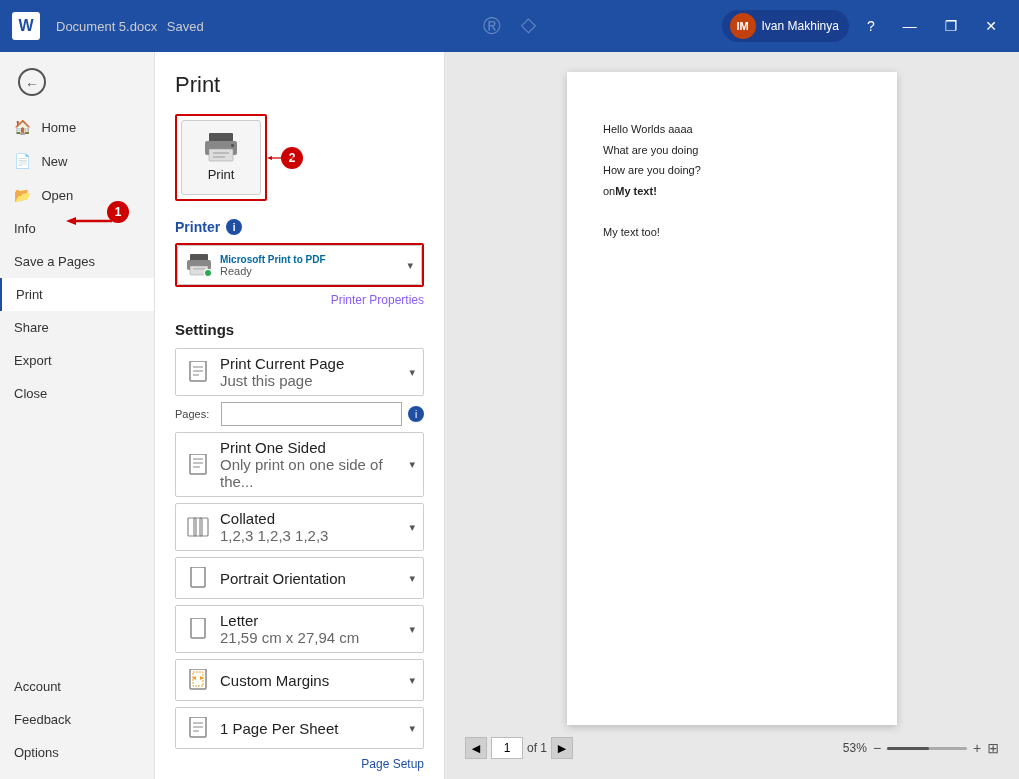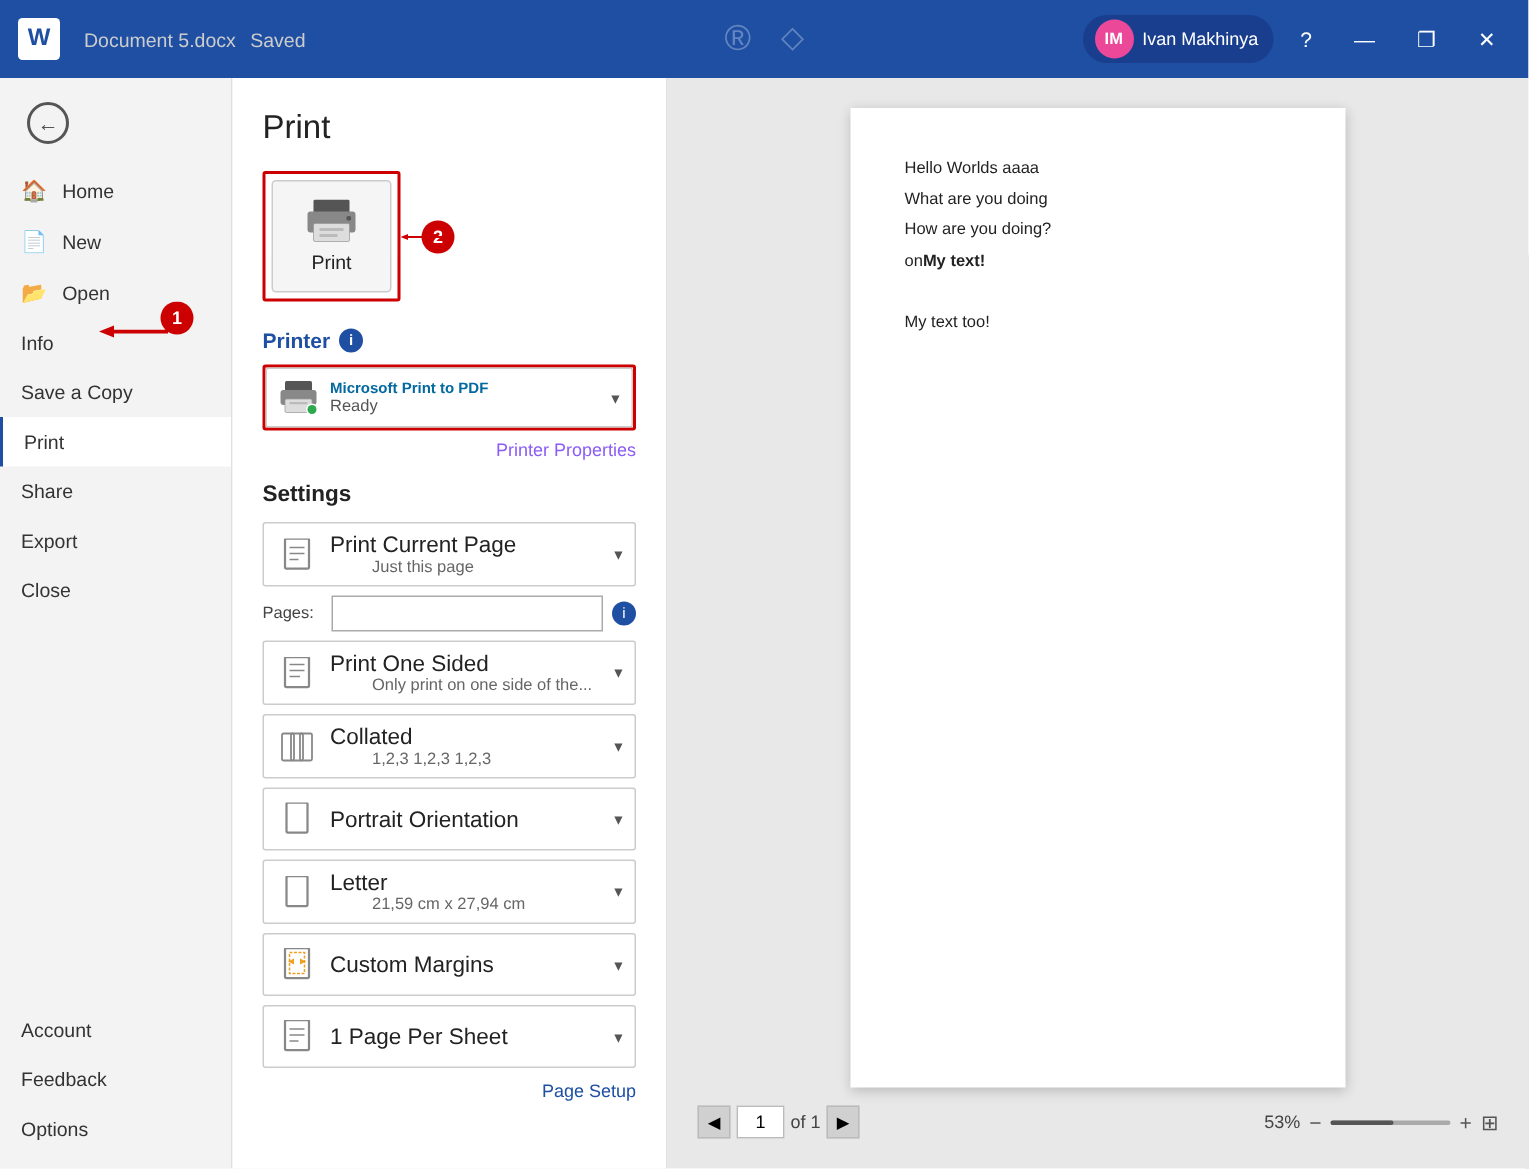--- a/index.html
+++ b/index.html
@@ -42,21 +42,21 @@
       gap: 6px;
       background: #1a3e8e;
       border-radius: 20px;
       padding: 3px 10px 3px 8px;
       font-size: 12px;
       color: white;
     }
     .user-avatar {
       width: 26px; height: 26px;
       border-radius: 50%;
-      background: #ec4899;
+      background: #c2410c;
       display: flex; align-items: center; justify-content: center;
       font-size: 11px; color: white; font-weight: bold; text-align: center;
     }
     .titlebar-icon-btn {
       background: none;
       border: none;
       color: white;
       font-size: 16px;
       cursor: pointer;
       padding: 4px 8px;
@@ -279,21 +279,21 @@
     }
     .setting-icon {
       width: 28px; height: 28px;
       flex-shrink: 0;
       display: flex; align-items: center; justify-content: center;
       font-size: 16px;
       color: #555;
     }
     .setting-text { flex: 1; }
     .setting-main { font-size: 15px; color: #222; }
-    .setting-sub { font-size: 11px; color: #666; margin-left: 28px; }
+    .setting-sub { font-size: 15px; color: #666; }
     .setting-dropdown-arr { color: #555; font-size: 11px; margin-left: auto; }
 
     .pages-row {
       display: flex;
       align-items: center;
       gap: 6px;
       margin-bottom: 6px;
     }
     .pages-label { font-size: 11px; color: #444; min-width: 40px; }
     .pages-input {
@@ -324,21 +324,21 @@
       align-items: center;
       justify-content: space-between;
       padding: 20px;
     }
     .preview-page {
       background: white;
       box-shadow: 0 2px 8px rgba(0,0,0,0.2);
       width: 330px;
       flex: 1;
       margin-bottom: 12px;
-      padding: 31px 36px;
+      padding: 48px 36px;
       font-size: 11px;
       color: #222;
       line-height: 1.7;
     }
     .preview-line { margin-bottom: 2px; }
     .preview-bold { font-weight: bold; display: inline; }
 
     .preview-controls {
       display: flex;
       align-items: center;
@@ -458,21 +458,21 @@
       <span class="sidebar-nav-text">New</span>
     </div>
     <div class="sidebar-nav-item">
       <span class="sidebar-nav-icon">📂</span>
       <span class="sidebar-nav-text">Open</span>
     </div>
     <div class="sidebar-nav-item">
       <span class="sidebar-nav-text">Info</span>
     </div>
     <div class="sidebar-nav-item">
-      <span class="sidebar-nav-text">Save a Copy</span>
+      <span class="sidebar-nav-text">Save a Pages</span>
     </div>
     <div class="sidebar-nav-item active">
       <span class="sidebar-nav-text">Print</span>
     </div>
     <div class="sidebar-nav-item">
       <span class="sidebar-nav-text">Share</span>
     </div>
     <div class="sidebar-nav-item">
       <span class="sidebar-nav-text">Export</span>
     </div>

